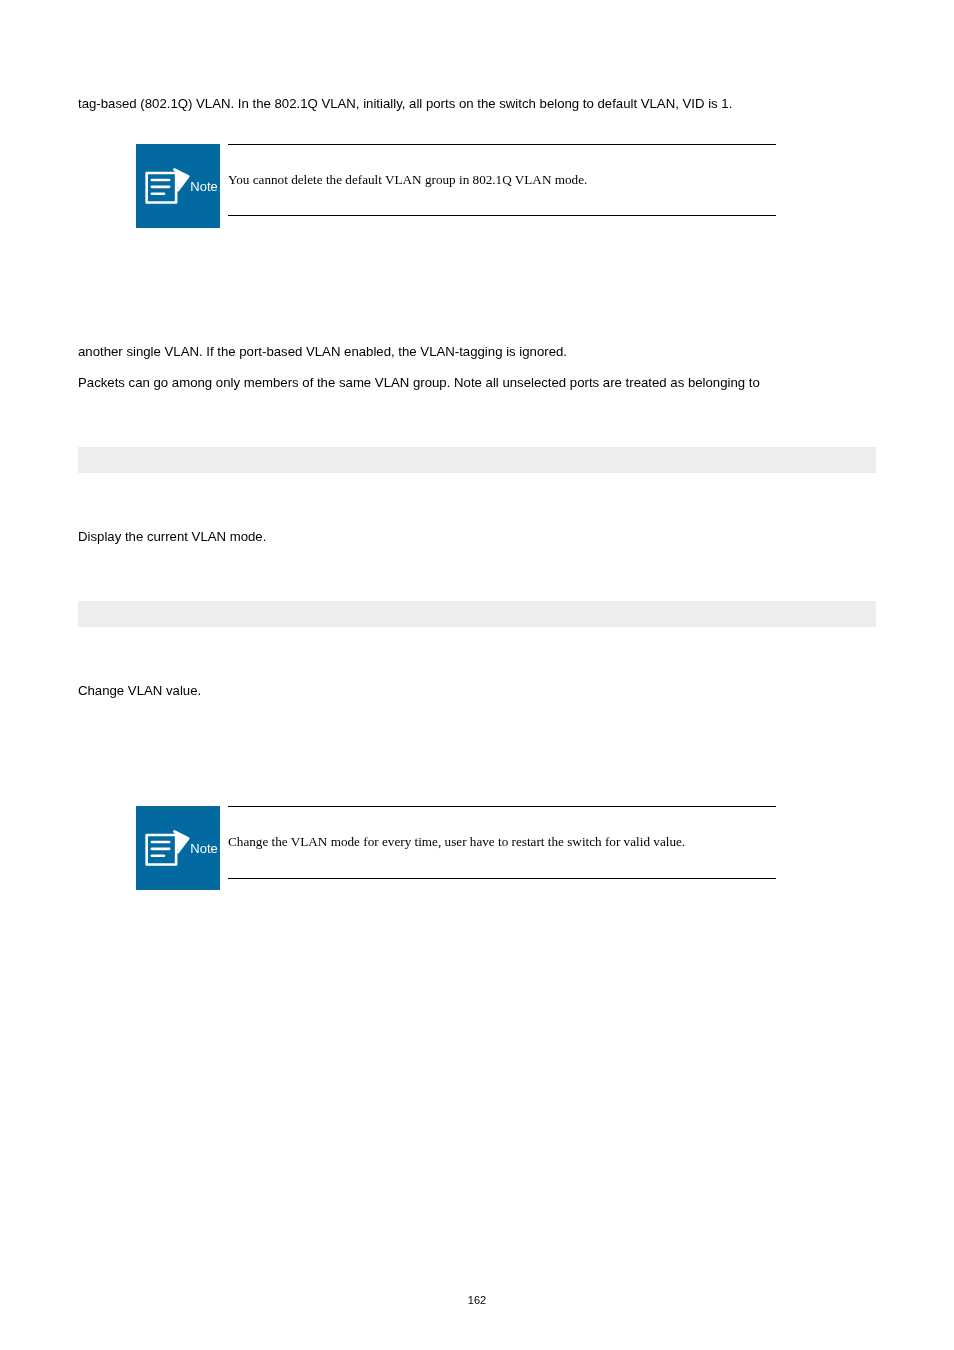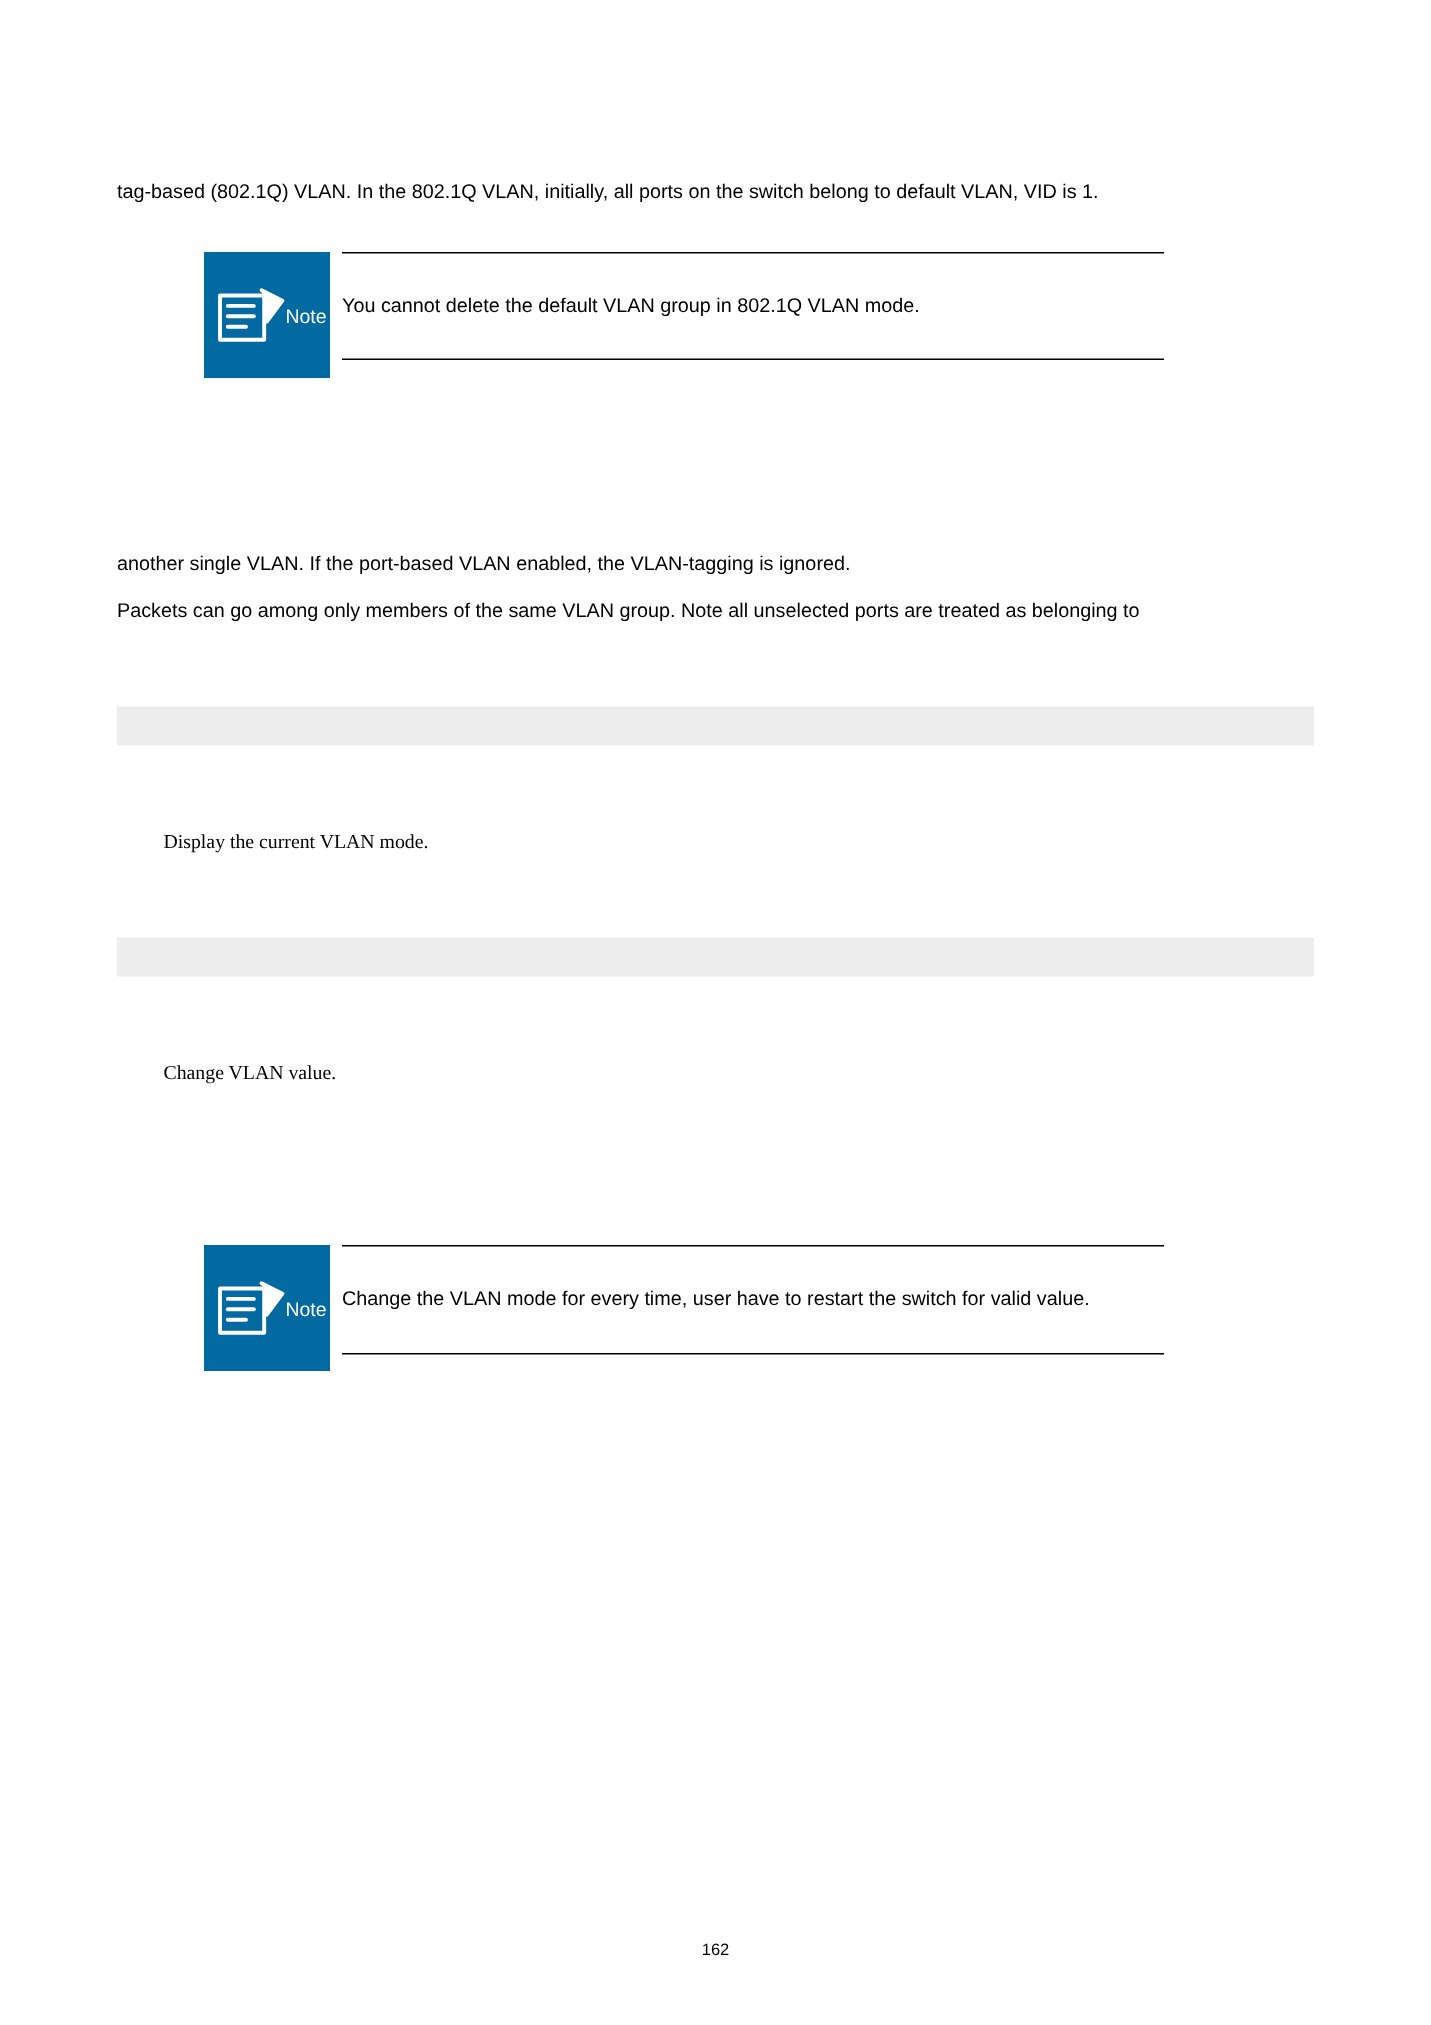--- a/index.html
+++ b/index.html
@@ -10,21 +10,21 @@
     background: #ffffff;
     font-family: Arial, Helvetica, sans-serif;
     font-size: 13.2px;
     color: #000000;
     line-height: 2.4;
   }
   .page {
     box-sizing: border-box;
     width: 954px;
     min-height: 1350px;
-    padding: 112px 78px 40px 78px;
+    padding: 88px 78px 40px 78px;
     position: relative;
   }
   .para {
     margin: 0 0 0 0;
   }
   .note-block {
     display: flex;
     align-items: flex-start;
     margin: 24px 0 20px 58px;
     width: 640px;
@@ -48,20 +48,21 @@
     color: #ffffff;
     font-size: 13px;
     margin-top: 2px;
     line-height: 1.1;
   }
   .note-body {
     flex: 1;
     margin-left: 8px;
     display: flex;
     flex-direction: column;
+    font-family: Liberation Serif, serif;
   }
   .note-rule {
     border: none;
     border-top: 1px solid #000000;
     margin: 0;
     width: 100%;
   }
   .note-text {
     padding: 26px 0 26px 0;
     line-height: 1.4;
@@ -69,22 +70,21 @@
   .spacer-lg { height: 88px; }
   .spacer-md { height: 46px; }
   .spacer-sm { height: 30px; }
   .grey-bar {
     background: #ecedec;
     height: 26px;
     width: 100%;
     margin: 18px 0 18px 0;
   }
   .indent {
-    margin-left: 31px;
-    font-family: Liberation Serif, serif;
+    margin-left: 0;
   }
   .page-number {
     position: absolute;
     bottom: 44px;
     left: 0;
     width: 100%;
     text-align: center;
     font-size: 11px;
     line-height: 1;
   }

